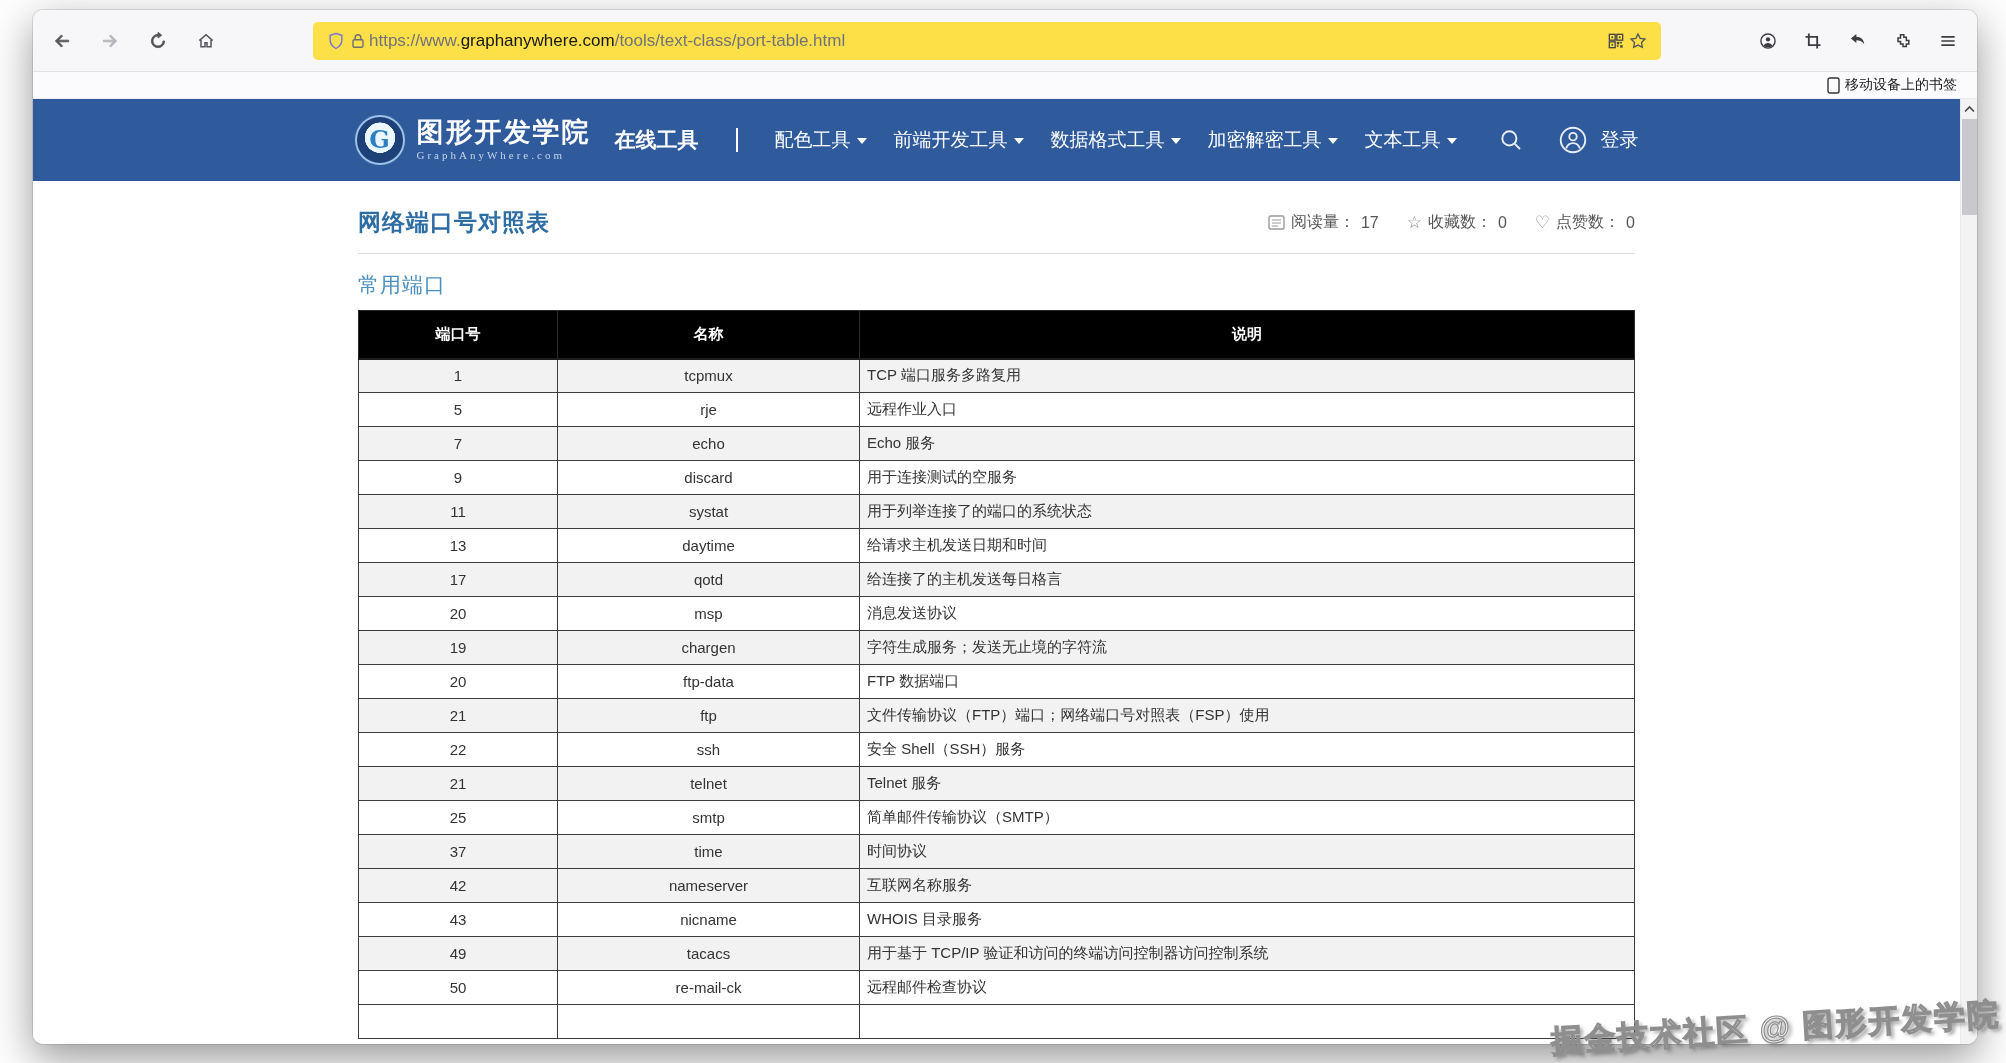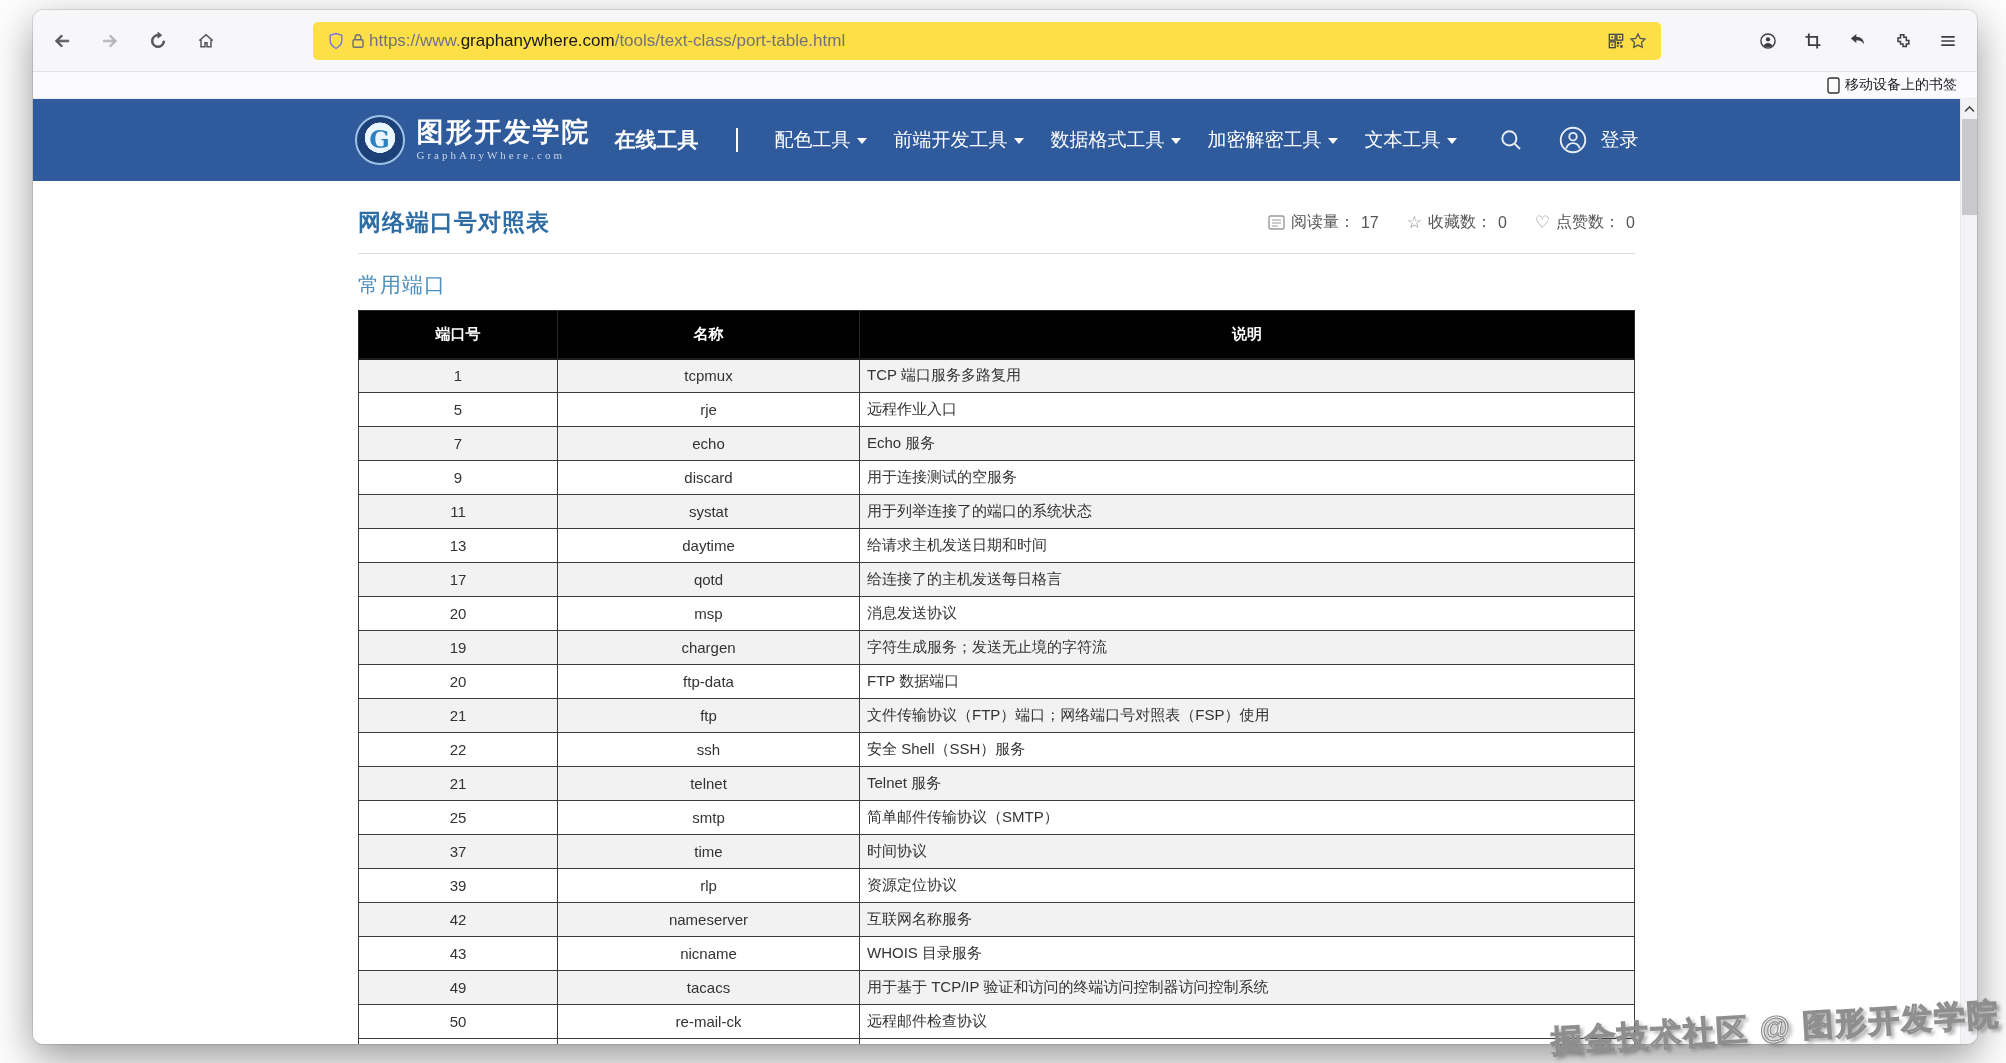--- a/index.html
+++ b/index.html
@@ -404,25 +404,20 @@
     <td>smtp</td>
     <td class="desc">简单邮件传输协议（SMTP）</td>
   </tr>
 
   <tr class="odd">
     <td>37</td>
     <td>time</td>
     <td class="desc">时间协议</td>
   </tr>
 
-  <tr class="even">
-    <td>39</td>
-    <td>rlp</td>
-    <td class="desc">资源定位协议</td>
-  </tr>
 
   <tr class="odd">
     <td>42</td>
     <td>nameserver</td>
     <td class="desc">互联网名称服务</td>
   </tr>
 
   <tr class="even">
     <td>43</td>
     <td>nicname</td>

